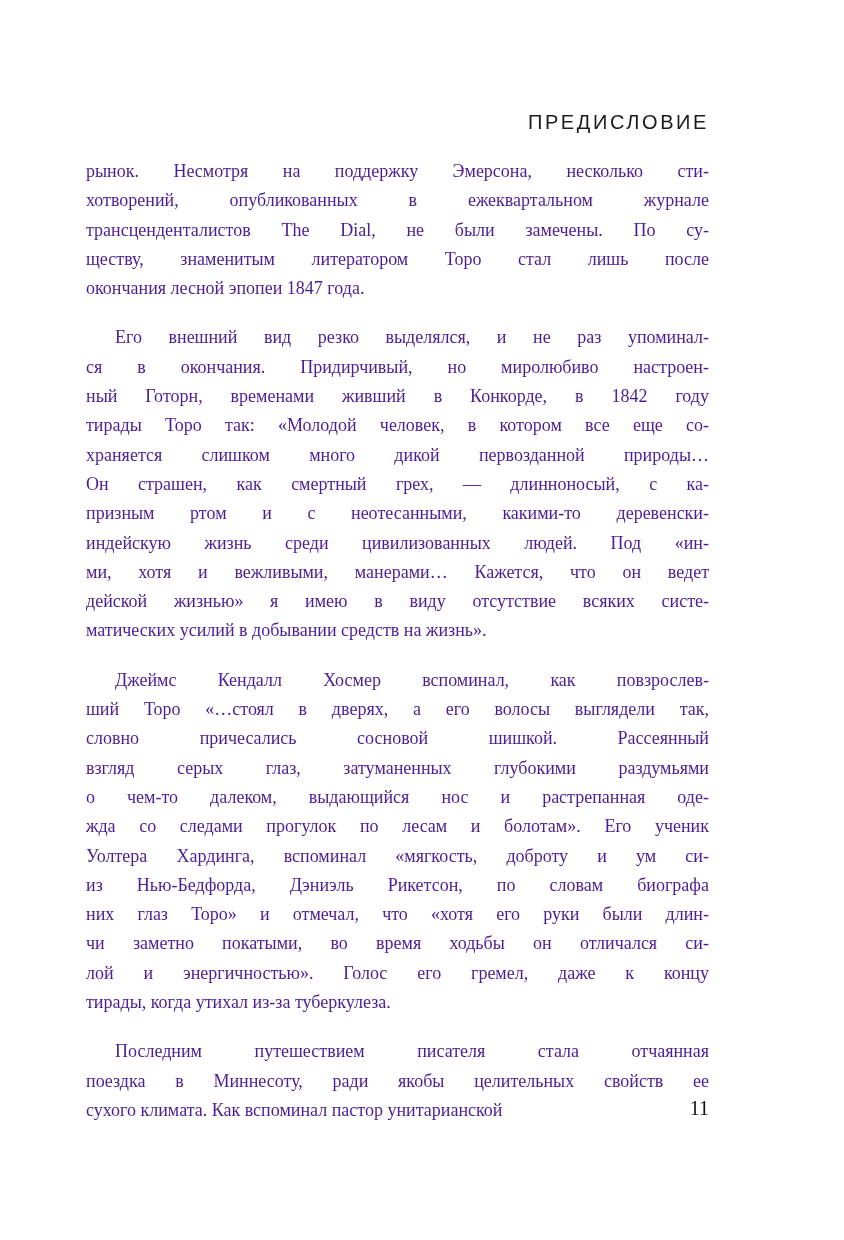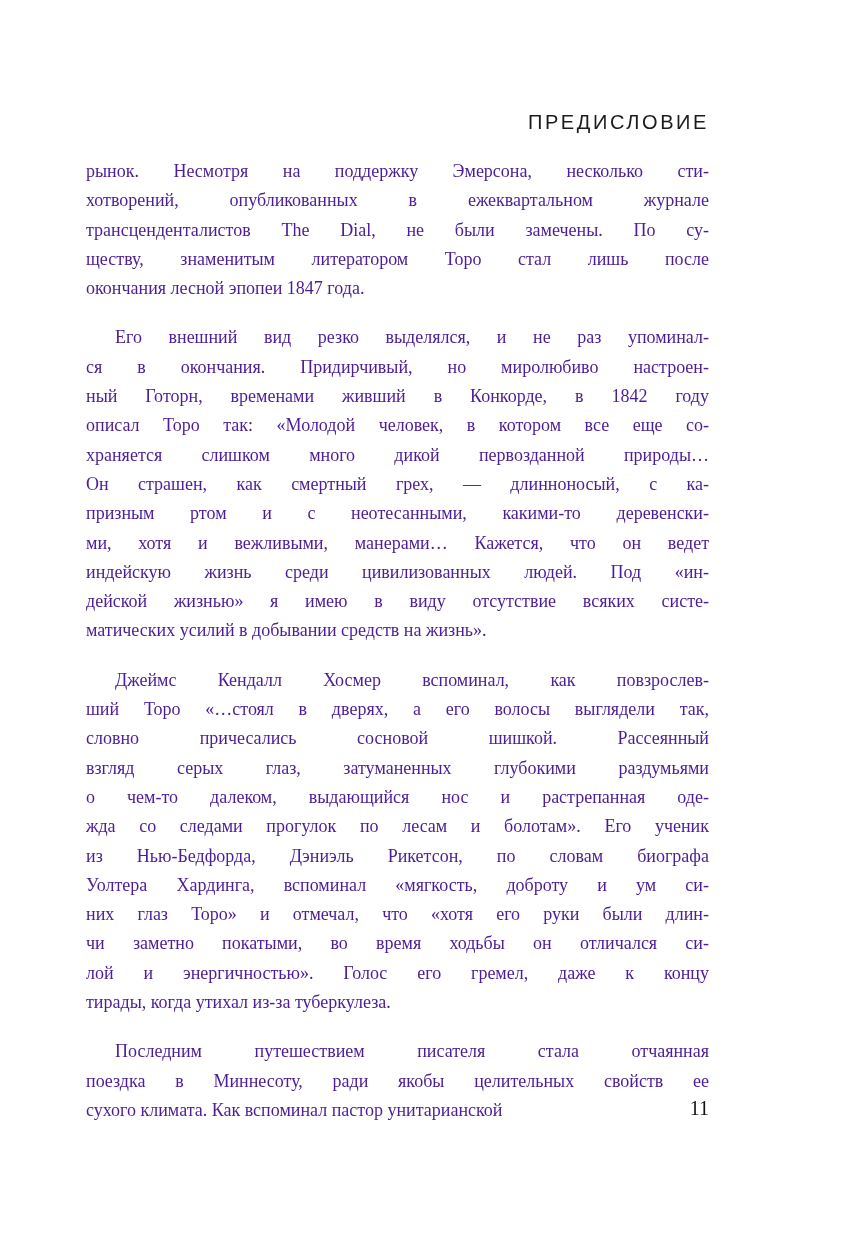--- a/index.html
+++ b/index.html
@@ -75,38 +75,38 @@
         <div class="line">рынок. Несмотря на поддержку Эмерсона, несколько сти-</div>
         <div class="line">хотворений, опубликованных в ежеквартальном журнале</div>
         <div class="line">трансценденталистов The Dial, не были замечены. По су-</div>
         <div class="line">ществу, знаменитым литератором Торо стал лишь после</div>
         <div class="line last">окончания лесной эпопеи 1847 года.</div>
       </div>
       <div class="paragraph indent">
         <div class="line">Его внешний вид резко выделялся, и не раз упоминал-</div>
         <div class="line">ся в окончания. Придирчивый, но миролюбиво настроен-</div>
         <div class="line">ный Готорн, временами живший в Конкорде, в 1842 году</div>
-        <div class="line">описал Торо так: «Молодой человек, в котором все еще со-</div>
+        <div class="line">тирады Торо так: «Молодой человек, в котором все еще со-</div>
         <div class="line">храняется слишком много дикой первозданной природы…</div>
         <div class="line">Он страшен, как смертный грех, — длинноносый, с ка-</div>
         <div class="line">призным ртом и с неотесанными, какими-то деревенски-</div>
+        <div class="line">индейскую жизнь среди цивилизованных людей. Под «ин-</div>
         <div class="line">ми, хотя и вежливыми, манерами… Кажется, что он ведет</div>
-        <div class="line">индейскую жизнь среди цивилизованных людей. Под «ин-</div>
         <div class="line">дейской жизнью» я имею в виду отсутствие всяких систе-</div>
         <div class="line last">матических усилий в добывании средств на жизнь».</div>
       </div>
       <div class="paragraph indent">
         <div class="line">Джеймс Кендалл Хосмер вспоминал, как повзрослев-</div>
         <div class="line">ший Торо «…стоял в дверях, а его волосы выглядели так,</div>
         <div class="line">словно причесались сосновой шишкой. Рассеянный</div>
         <div class="line">взгляд серых глаз, затуманенных глубокими раздумьями</div>
         <div class="line">о чем-то далеком, выдающийся нос и растрепанная оде-</div>
         <div class="line">жда со следами прогулок по лесам и болотам». Его ученик</div>
+        <div class="line">Уолтера Хардинга, вспоминал «мягкость, доброту и ум си-</div>
         <div class="line">из Нью-Бедфорда, Дэниэль Рикетсон, по словам биографа</div>
-        <div class="line">Уолтера Хардинга, вспоминал «мягкость, доброту и ум си-</div>
         <div class="line">них глаз Торо» и отмечал, что «хотя его руки были длин-</div>
         <div class="line">чи заметно покатыми, во время ходьбы он отличался си-</div>
         <div class="line">лой и энергичностью». Голос его гремел, даже к концу</div>
         <div class="line last">тирады, когда утихал из-за туберкулеза.</div>
       </div>
       <div class="paragraph indent">
         <div class="line">Последним путешествием писателя стала отчаянная</div>
         <div class="line">поездка в Миннесоту, ради якобы целительных свойств ее</div>
         <div class="line last">сухого климата. Как вспоминал пастор унитарианской</div>
       </div>

